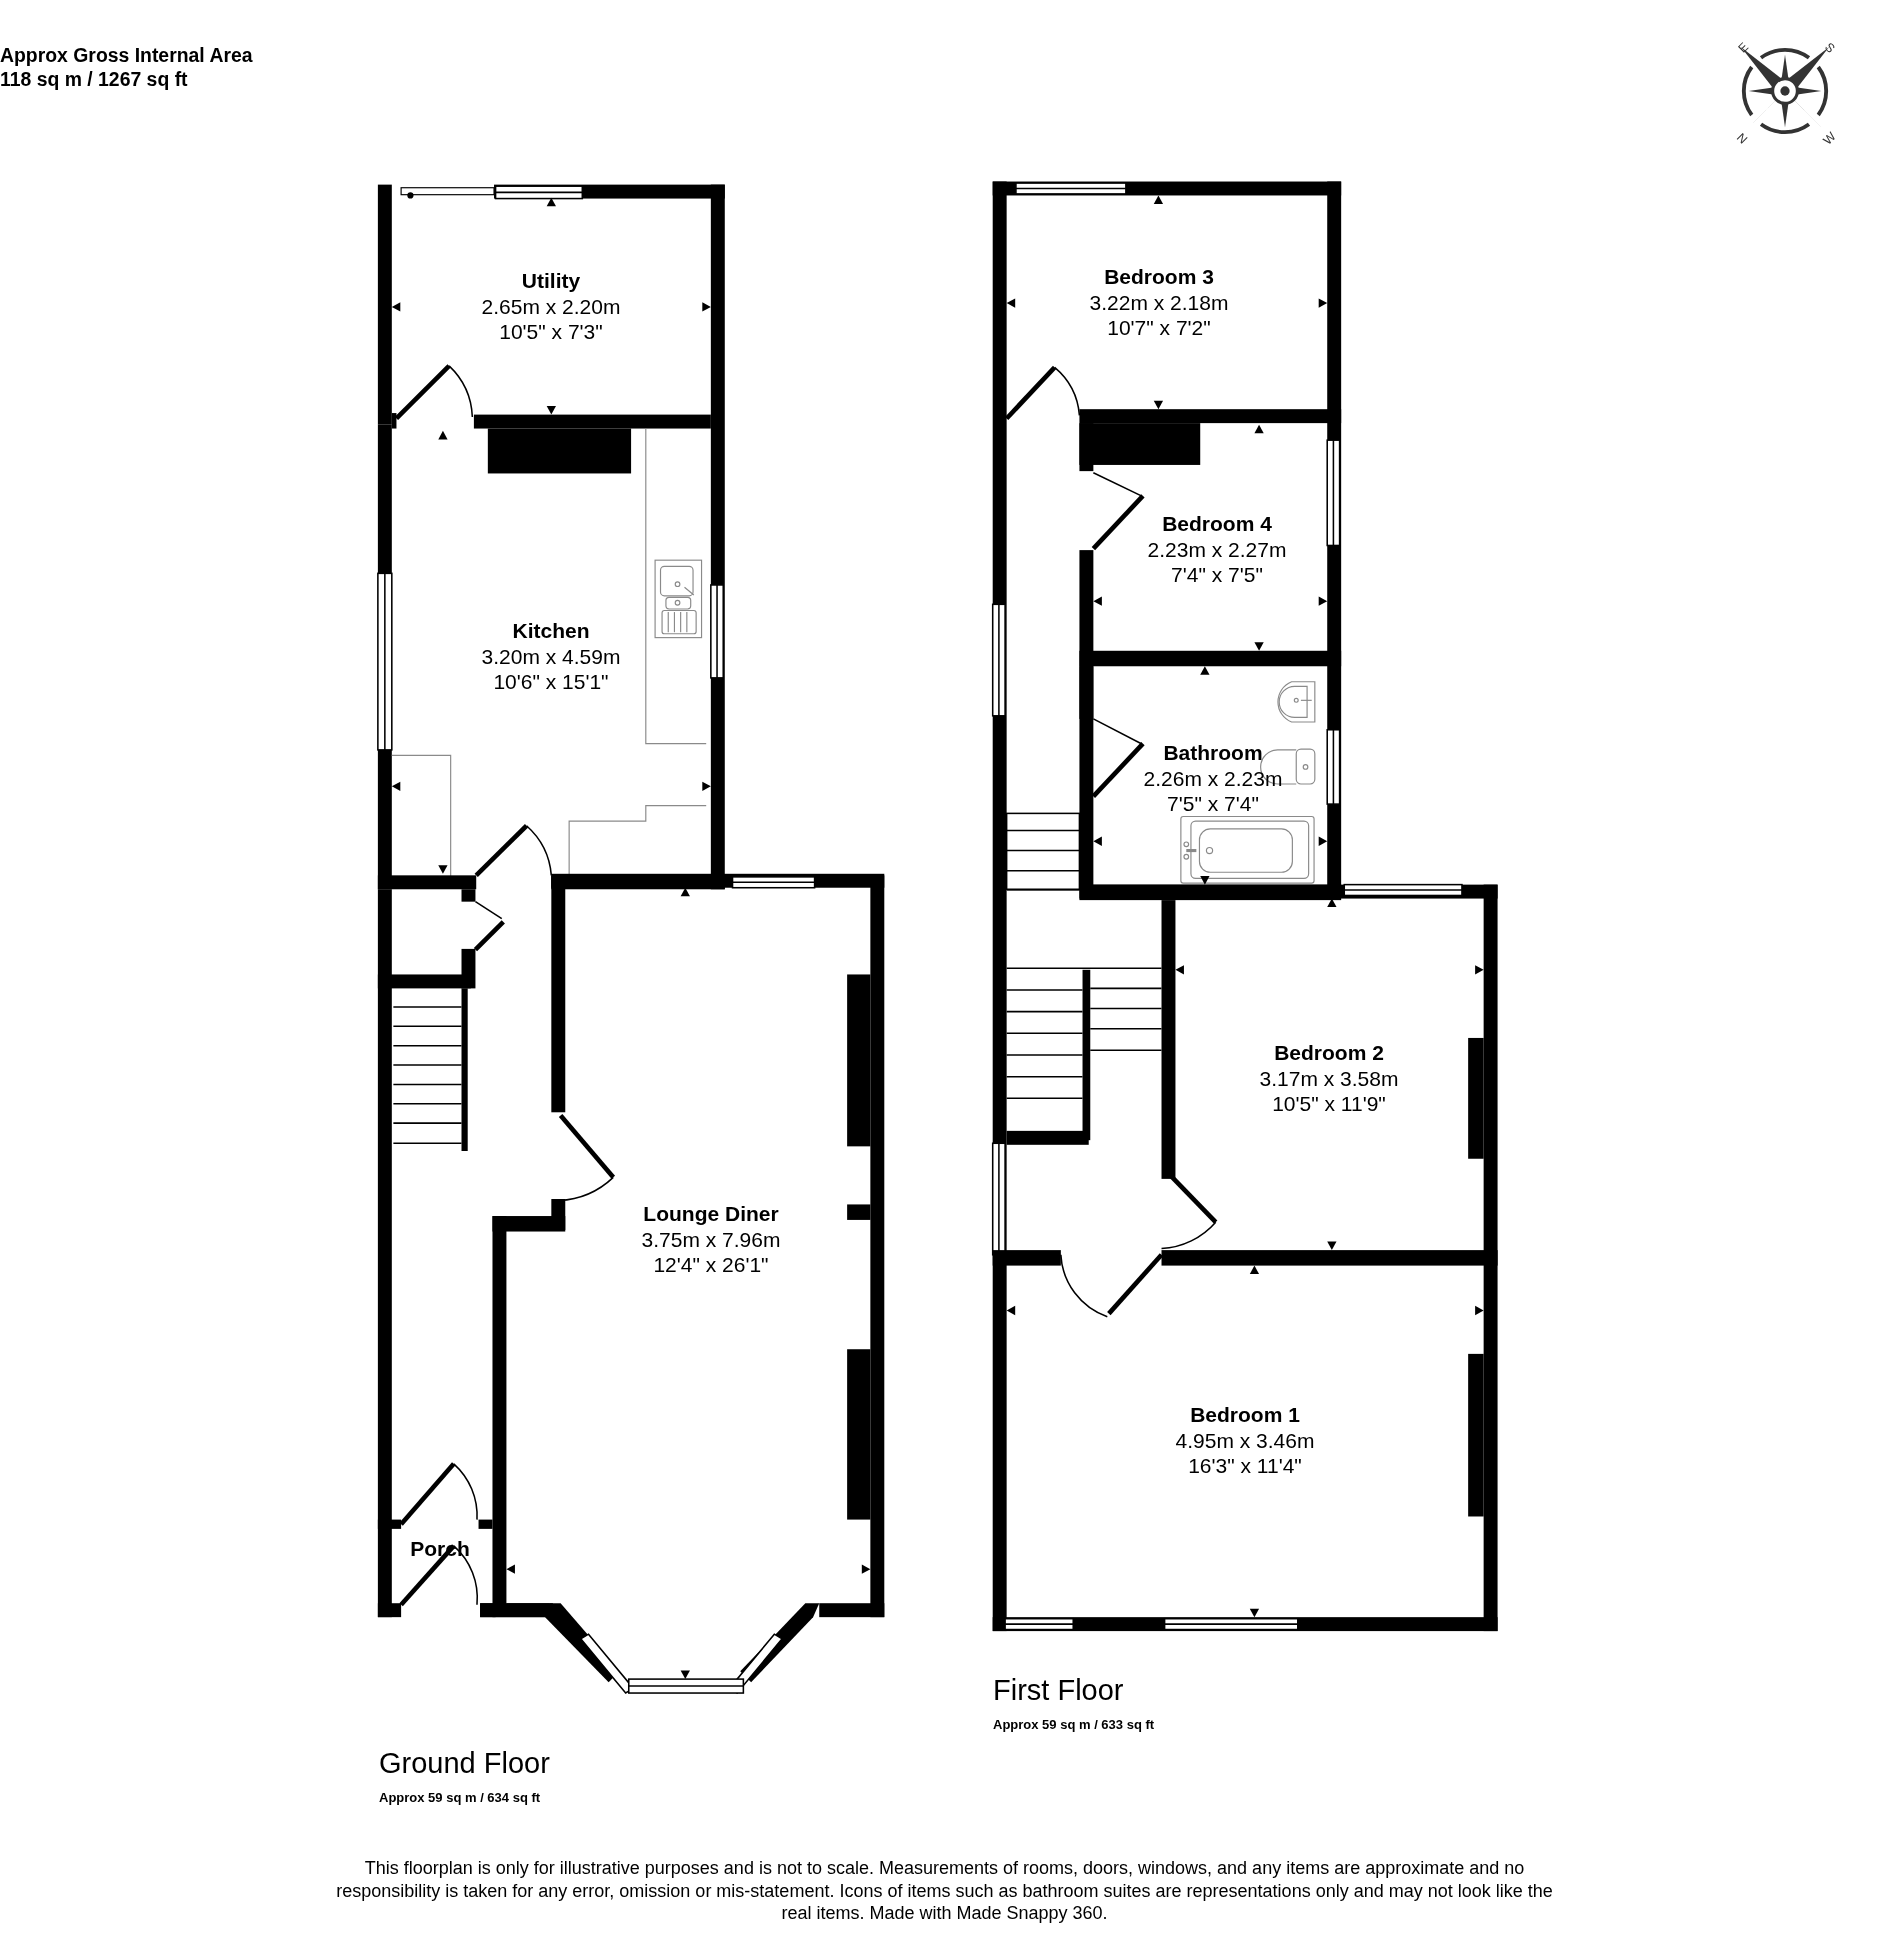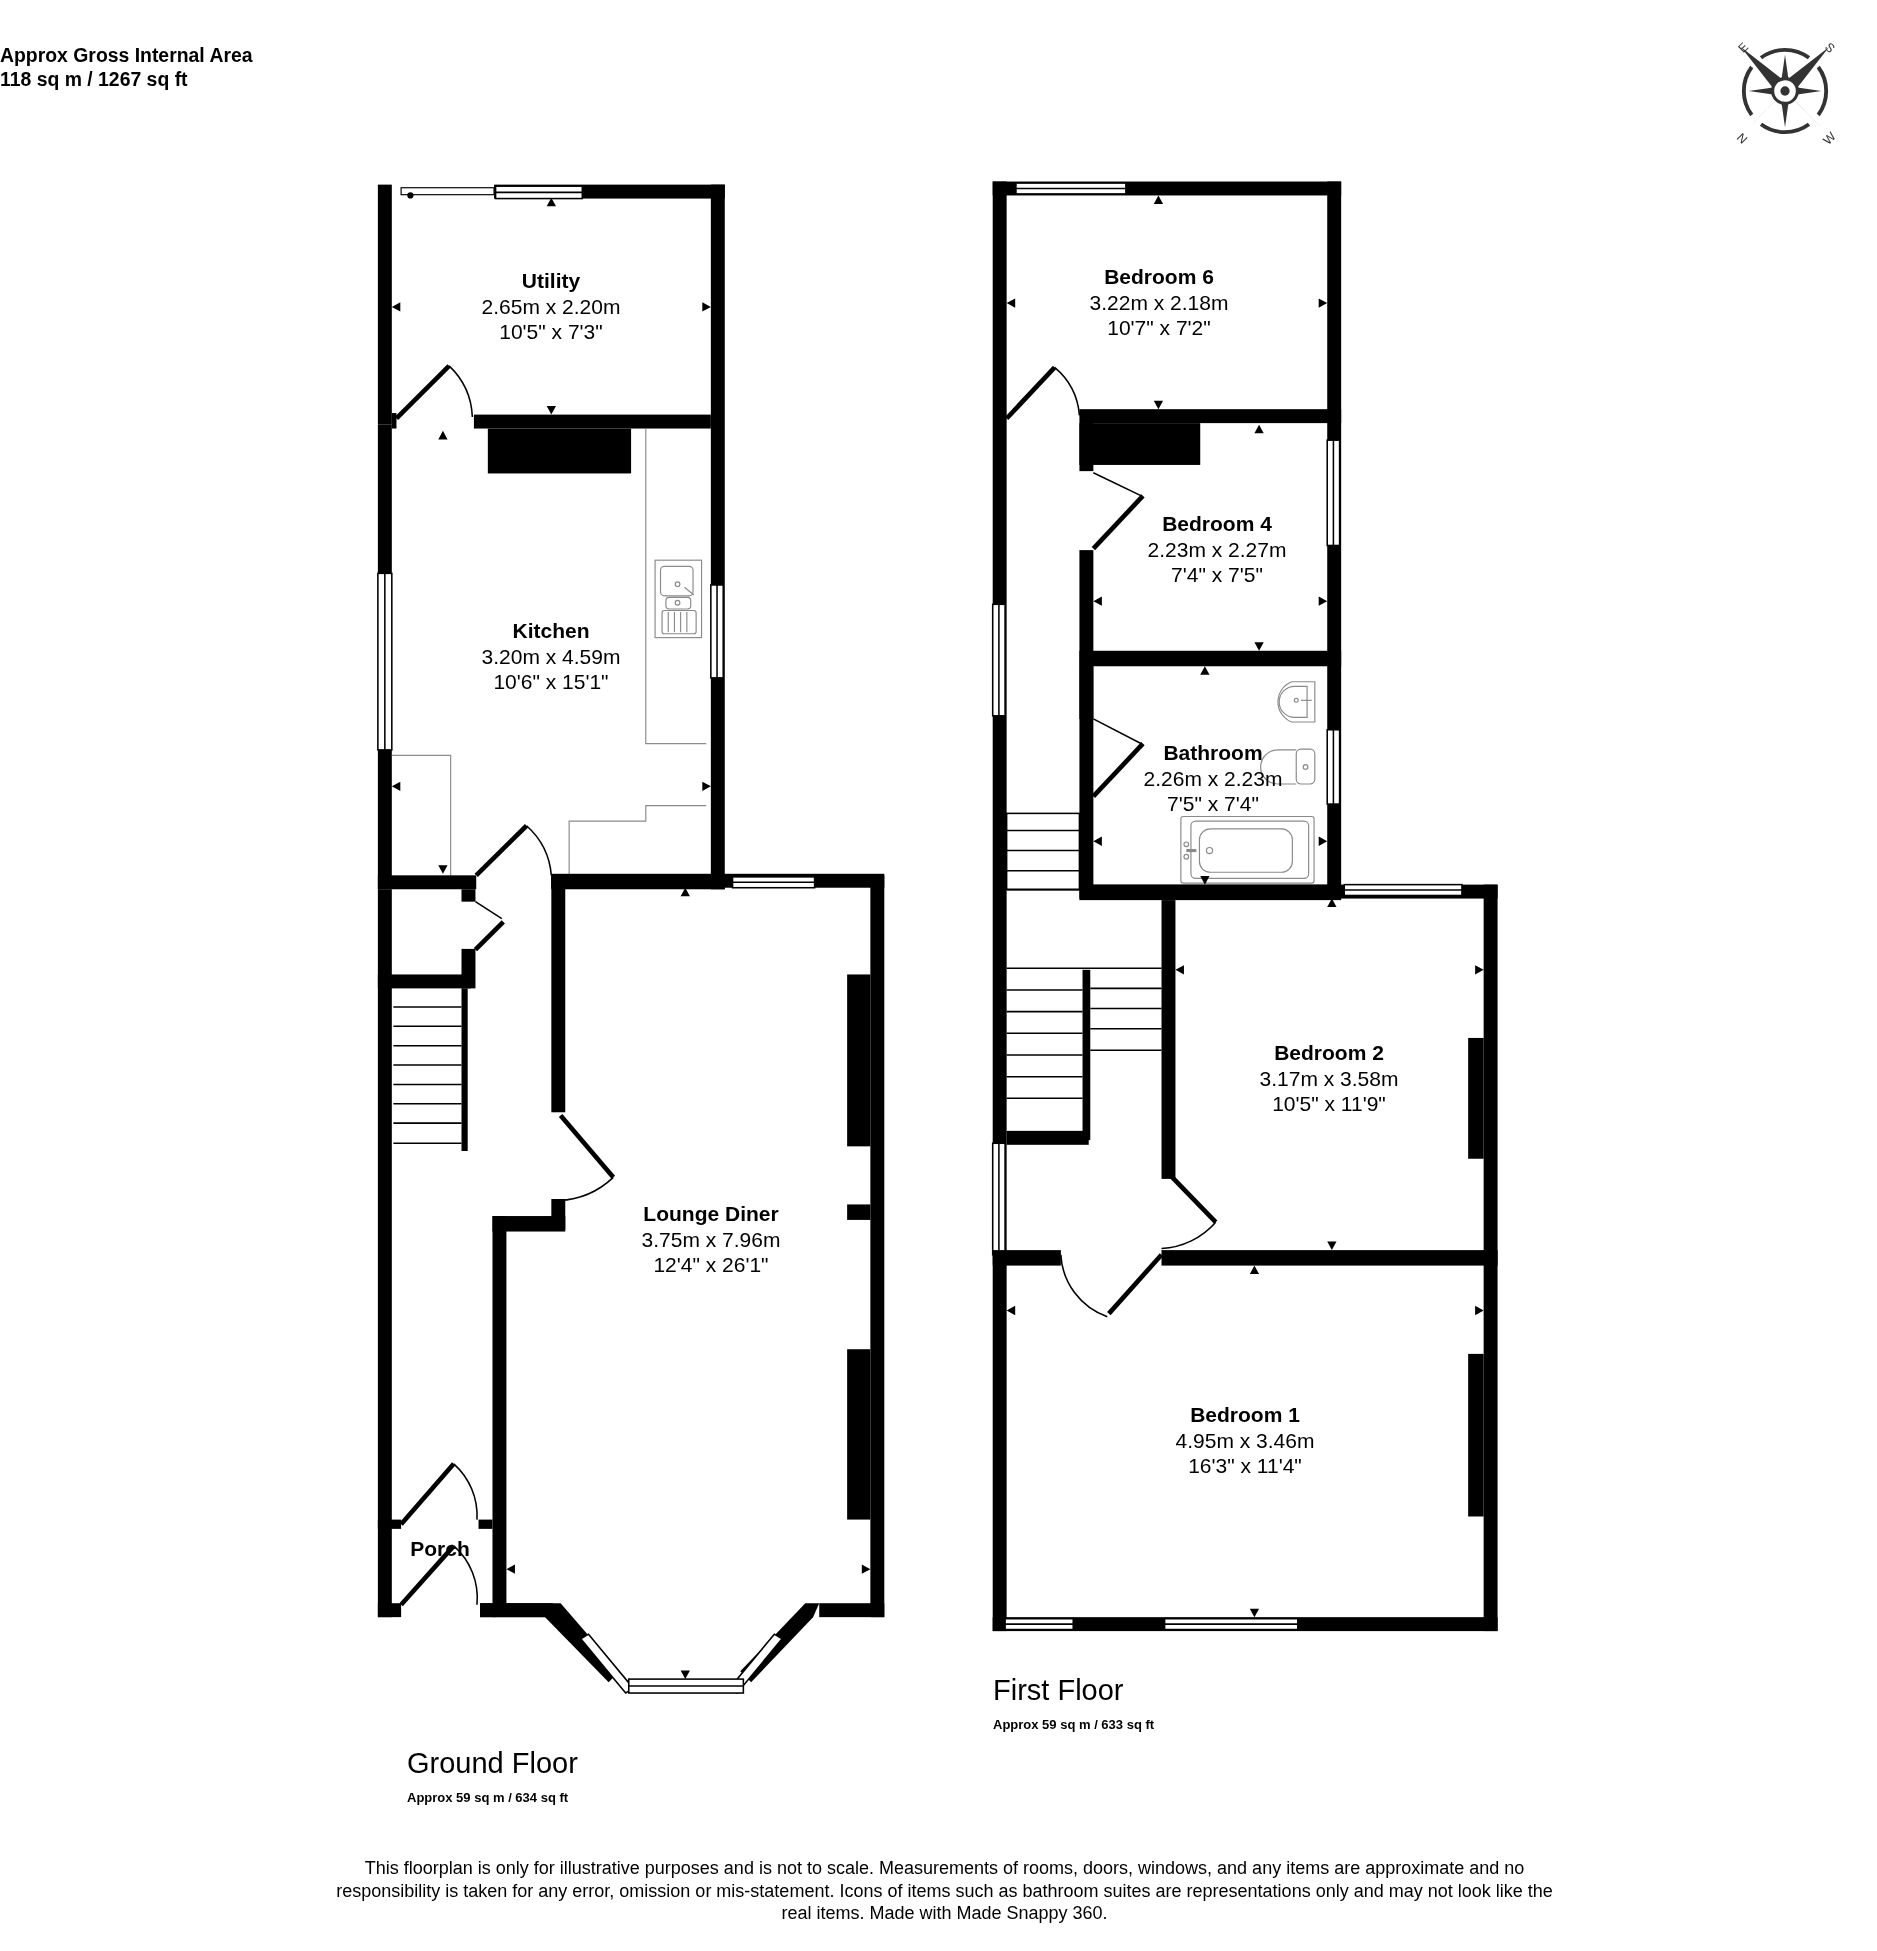--- a/index.html
+++ b/index.html
@@ -306,21 +306,21 @@
 <div class="room-label" style="left:711px; top:1201px;">
   <div class="room-name">Lounge Diner</div>
   <div class="room-dim">3.75m x 7.96m</div>
   <div class="room-dim">12'4" x 26'1"</div>
 </div>
 <div class="room-label" style="left:440px; top:1536px;">
   <div class="room-name">Porch</div>
 </div>
 
 <div class="room-label" style="left:1159px; top:264px;">
-  <div class="room-name">Bedroom 6</div>
+  <div class="room-name">Bedroom 3</div>
   <div class="room-dim">3.22m x 2.18m</div>
   <div class="room-dim">10'7" x 7'2"</div>
 </div>
 <div class="room-label" style="left:1217px; top:511px;">
   <div class="room-name">Bedroom 4</div>
   <div class="room-dim">2.23m x 2.27m</div>
   <div class="room-dim">7'4" x 7'5"</div>
 </div>
 <div class="room-label" style="left:1213px; top:740px;">
   <div class="room-name">Bathroom</div>
@@ -335,19 +335,19 @@
 <div class="room-label" style="left:1245px; top:1402px;">
   <div class="room-name">Bedroom 1</div>
   <div class="room-dim">4.95m x 3.46m</div>
   <div class="room-dim">16'3" x 11'4"</div>
 </div>
 
 <div class="abs" style="left:993px; top:1673px;">
   <div class="floor-title">First Floor</div>
   <div class="floor-area" style="margin-top:6.2px;">Approx 59 sq m / 633 sq ft</div>
 </div>
-<div class="abs" style="left:379px; top:1746px;margin-left:28px;">
+<div class="abs" style="left:379px; top:1746px;">
   <div class="floor-title">Ground Floor</div>
   <div class="floor-area" style="margin-top:6.2px;">Approx 59 sq m / 634 sq ft</div>
 </div>
 
 <div class="abs disclaimer">This floorplan is only for illustrative purposes and is not to scale. Measurements of rooms, doors, windows, and any items are approximate and no responsibility is taken for any error, omission or mis-statement. Icons of items such as bathroom suites are representations only and may not look like the real items. Made with Made Snappy 360.</div>
 
 
 </body></html>

